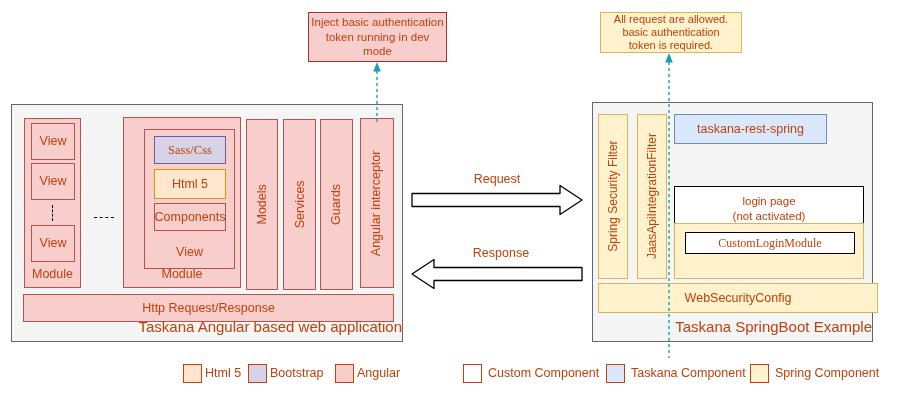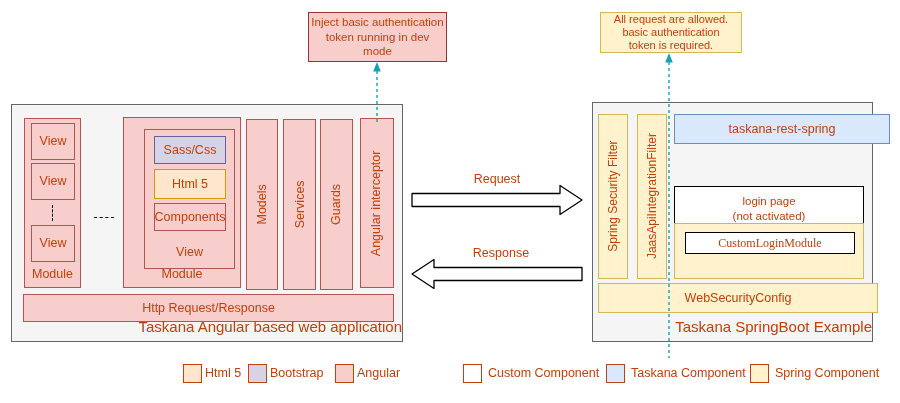--- a/index.html
+++ b/index.html
@@ -3,21 +3,21 @@
 <meta charset="utf-8">
 <style>
   html,body{margin:0;padding:0;background:#fff;}
   .stage{position:relative;width:900px;height:403px;background:#fff;
          font-family:"Liberation Sans",sans-serif;font-size:12.5px;color:#c2410c;overflow:hidden;}
   .abs{position:absolute;box-sizing:border-box;}
   .box{border:1px solid;display:flex;align-items:center;justify-content:center;
        text-align:center;line-height:1.18;}
   .angular{background:#f8cecc;border-color:#b85450;}
   .orange{background:#ffe6cc;border-color:#d79b00;}
-  .purple{background:#d6d3e7;border-color:#69619c;}
+  .purple{background:#d6d3e7;border-color:#69619c;font-family:Liberation Serif, serif;}
   .spring{background:#fff2cc;border-color:#d6b656;}
   .blue{background:#dae8fc;border-color:#6c8ebf;}
   .whitebox{background:#fff;border-color:#000;}
   .panel{position:absolute;box-sizing:border-box;background:#f5f5f5;border:1px solid #666;}
   .note{white-space:pre-line;z-index:5;}
   .note-left{border-width:1.5px;border-color:#9a3332;font-size:11.5px;line-height:1.26;}
   .note-right{border-width:1.5px;font-size:11px;line-height:1.2;}
   .vbox span{transform:rotate(-90deg);white-space:nowrap;}
   .inner-label{position:absolute;left:0;right:0;text-align:center;}
   .panel-title{position:absolute;left:0;right:0;bottom:6px;text-align:right;font-size:15px;}
@@ -88,21 +88,21 @@
 
   <div class="panel" style="left:592px;top:102px;width:281px;height:240px;">
 
     <div class="abs box spring vbox" style="left:5px;top:11px;width:30px;height:165px;font-size:12px;">
       <span>Spring Security Filter</span>
       </div>
     <div class="abs box spring vbox" style="left:44px;top:11px;width:30px;height:165px;font-size:12px;">
       <span>JaasApiIntegrationFilter</span>
       </div>
 
-    <div class="abs box blue" style="left:81px;top:11px;width:216px;height:30px;">taskana-rest-spring</div>
+    <div class="abs box blue" style="left:81px;top:11px;width:153px;height:30px;">taskana-rest-spring</div>
 
     <div class="abs box whitebox pre2" style="left:81px;top:83px;width:190px;height:45px;border-width:1.5px;">login page
 (not activated)</div>
 
     <div class="abs box spring" style="left:81px;top:120px;width:190px;height:56px;display:block;">
       <div class="abs box whitebox" style="left:10px;top:8px;width:170px;height:22px;border-width:1.5px;font-size:12px;font-family:Liberation Serif, serif;">CustomLoginModule</div>
     </div>
 
     <div class="abs box spring" style="left:5px;top:180px;width:280px;height:30px;">WebSecurityConfig</div>
 

